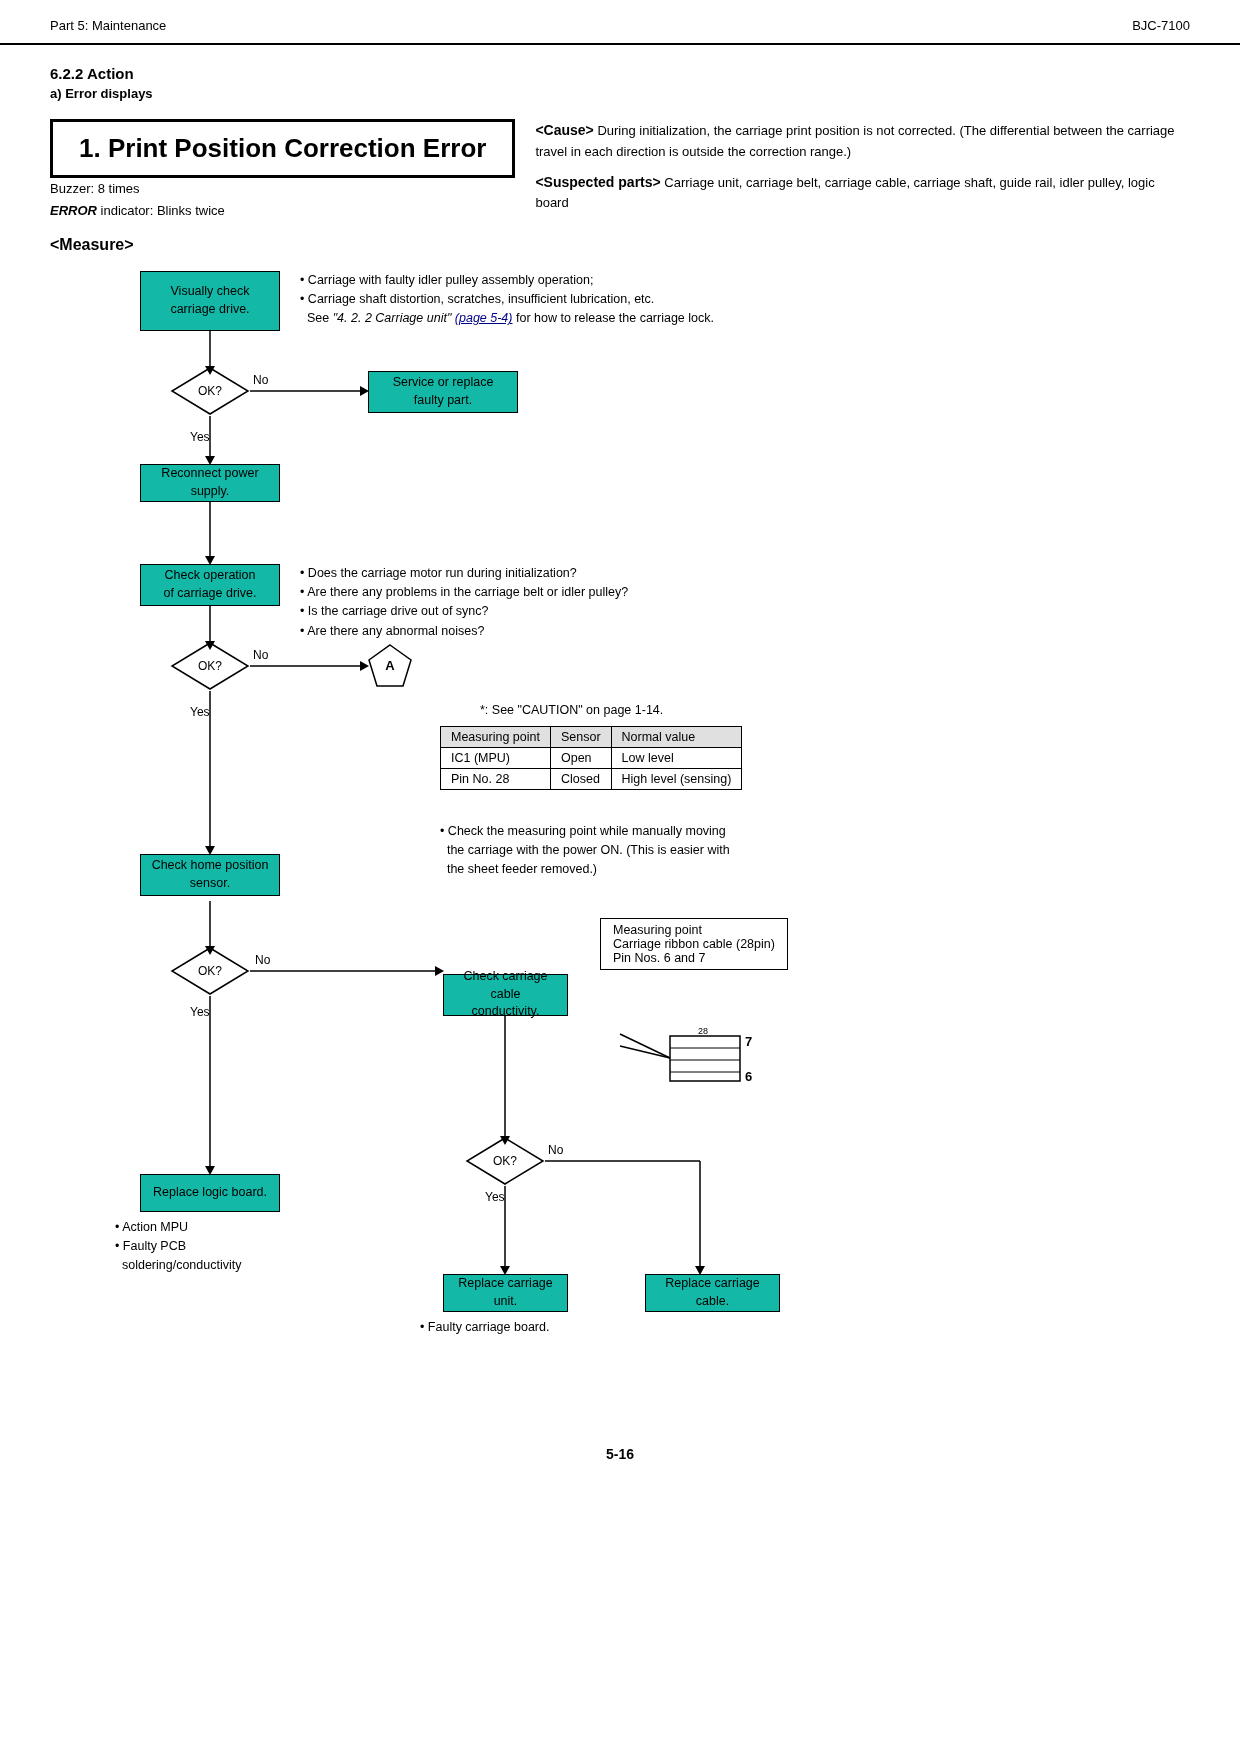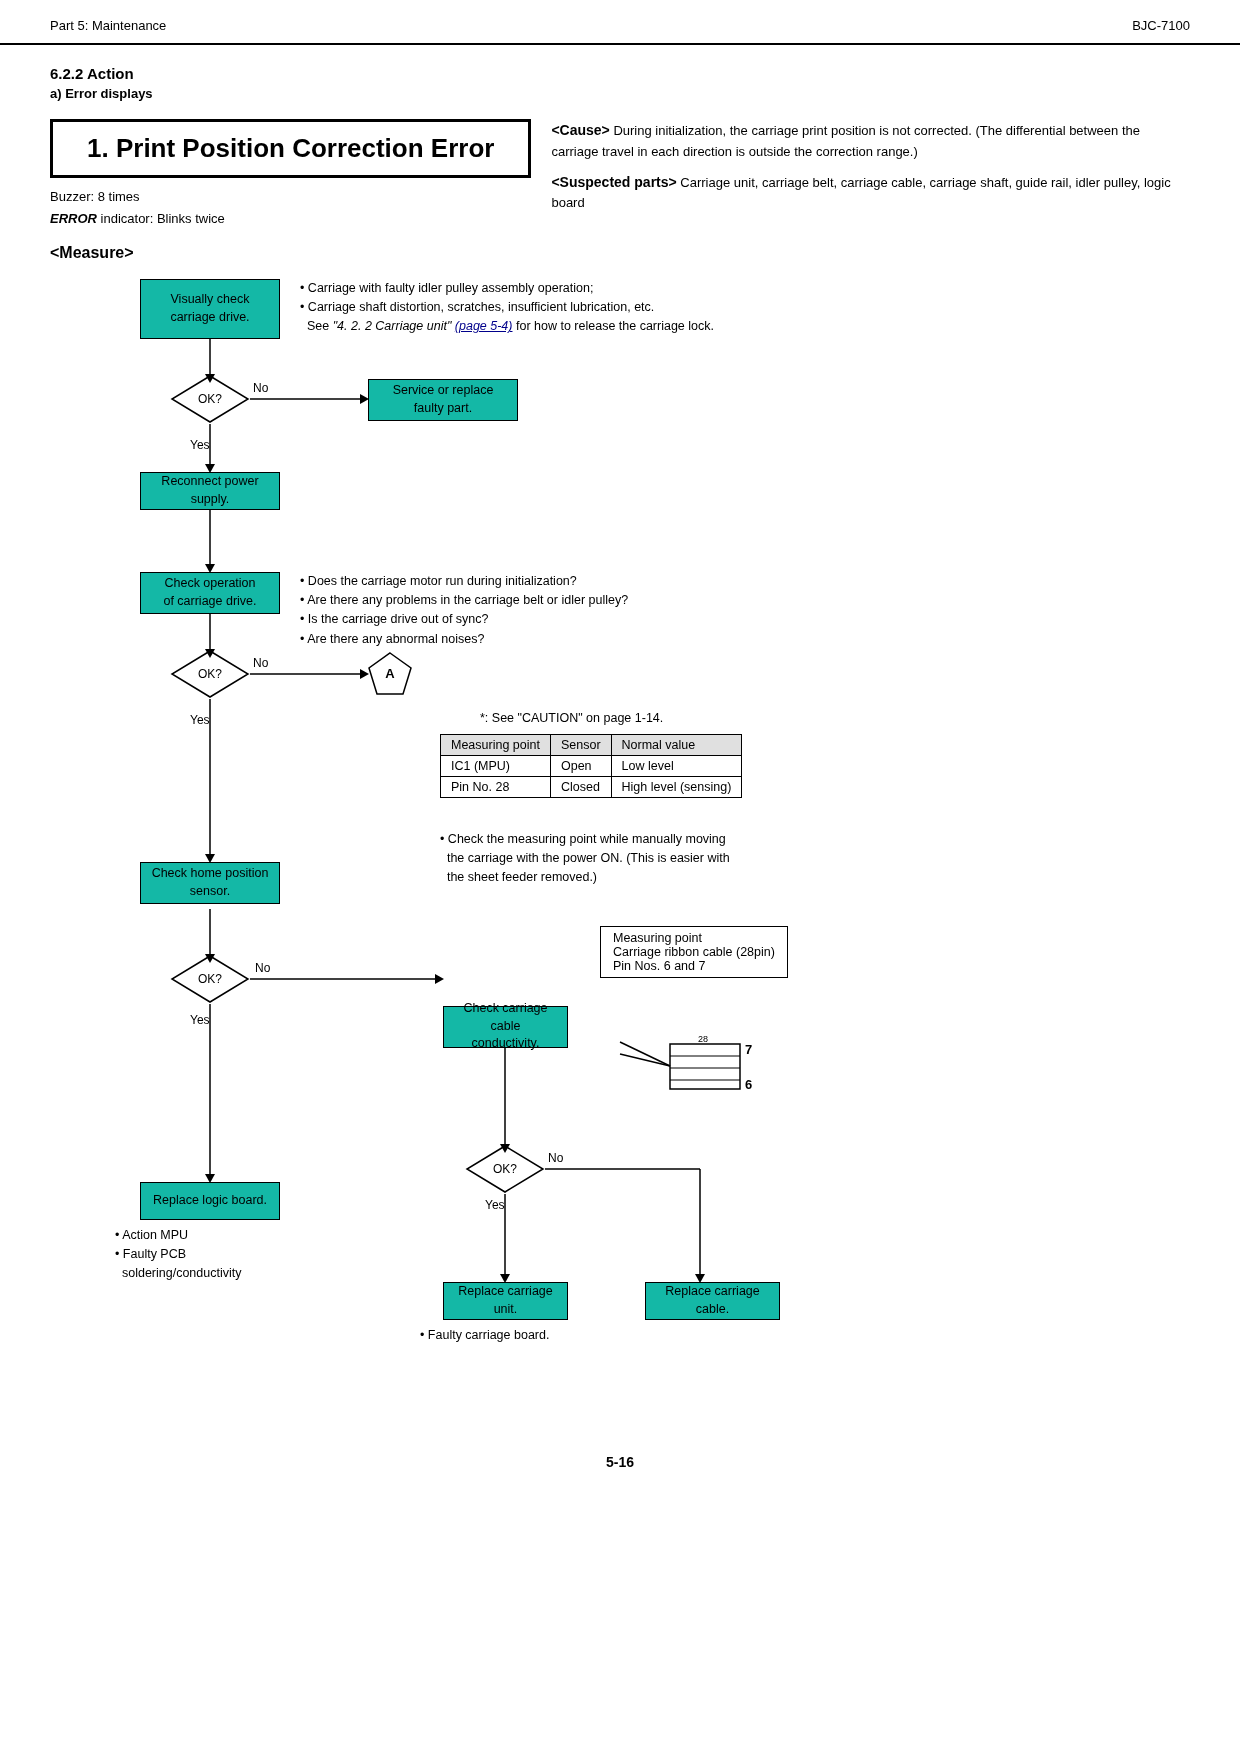--- a/index.html
+++ b/index.html
@@ -47,22 +47,21 @@
       display: flex;
       align-items: flex-start;
       margin-bottom: 10px;
       gap: 20px;
     }
     .error-box-left {
       min-width: 230px;
     }
     .error-title-box {
       border: 3px solid #000;
-      padding: 10px 34px;
-      margin-bottom: 8px;
+      padding: 10px 26px;
     }
     .error-title-box h1 {
       font-size: 26px;
       font-weight: bold;
       line-height: 1.25;
     }
     .buzzer-info {
       font-size: 13px;
       line-height: 1.7;
     }
@@ -328,21 +327,21 @@
         <span>Check home position<br>sensor.</span>
       </div>
 
       <div class="fc-diamond" style="left:120px;top:680px;width:80px;height:50px;">
         <svg viewBox="0 0 80 50" xmlns="http://www.w3.org/2000/svg">
           <polygon points="40,2 78,25 40,48 2,25" fill="none" stroke="#000" stroke-width="1.5"></polygon>
         </svg>
         <span>OK?</span>
       </div>
 
-      <div class="fc-box" style="left:393px;top:732px;width:125px;height:42px;">
+      <div class="fc-box" style="left:393px;top:708px;width:125px;height:42px;">
         <span>Check carriage cable<br>conductivity.</span>
       </div>
 
       <div class="fc-diamond" style="left:415px;top:870px;width:80px;height:50px;">
         <svg viewBox="0 0 80 50" xmlns="http://www.w3.org/2000/svg">
           <polygon points="40,2 78,25 40,48 2,25" fill="none" stroke="#000" stroke-width="1.5"></polygon>
         </svg>
         <span>OK?</span>
       </div>
 

